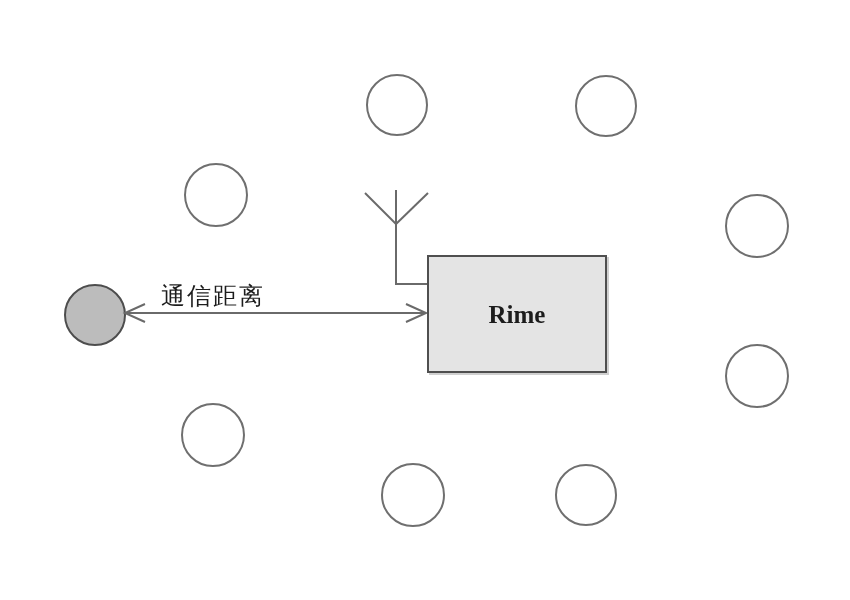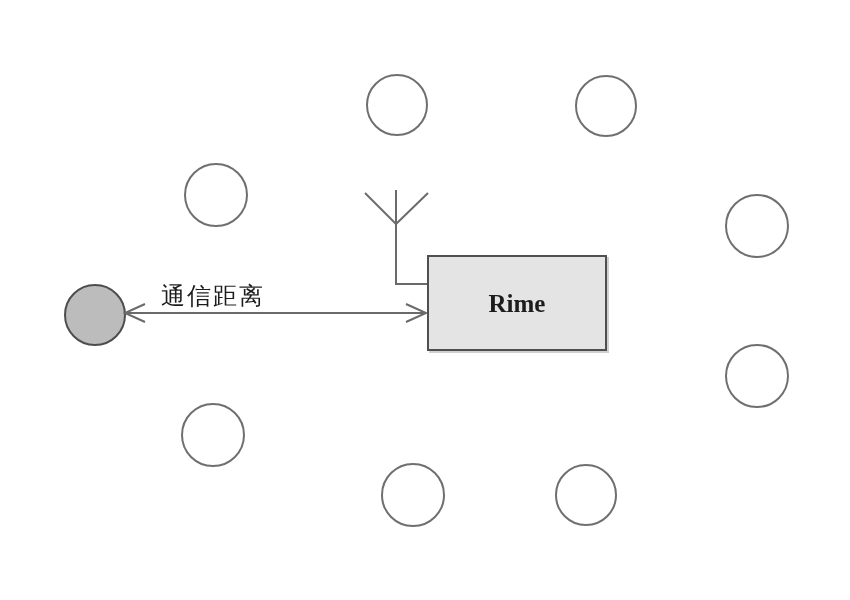--- a/index.html
+++ b/index.html
@@ -18,21 +18,21 @@
   .stage svg {
     position: absolute;
     left: 0;
     top: 0;
   }
   .gateway-box {
     position: absolute;
     left: 427px;
     top: 255px;
     width: 180px;
-    height: 96px;
+    height: 118px;
     box-sizing: border-box;
     background: var(--box-fill, #e4e4e4);
     border: 2px solid var(--box-border, #4f4f4f);
     box-shadow: 2px 2px 0 rgba(120,120,120,0.35);
     display: flex;
     flex-direction: column;
     justify-content: center;
     text-align: center;
     font-size: 25px;
     font-weight: 600;

